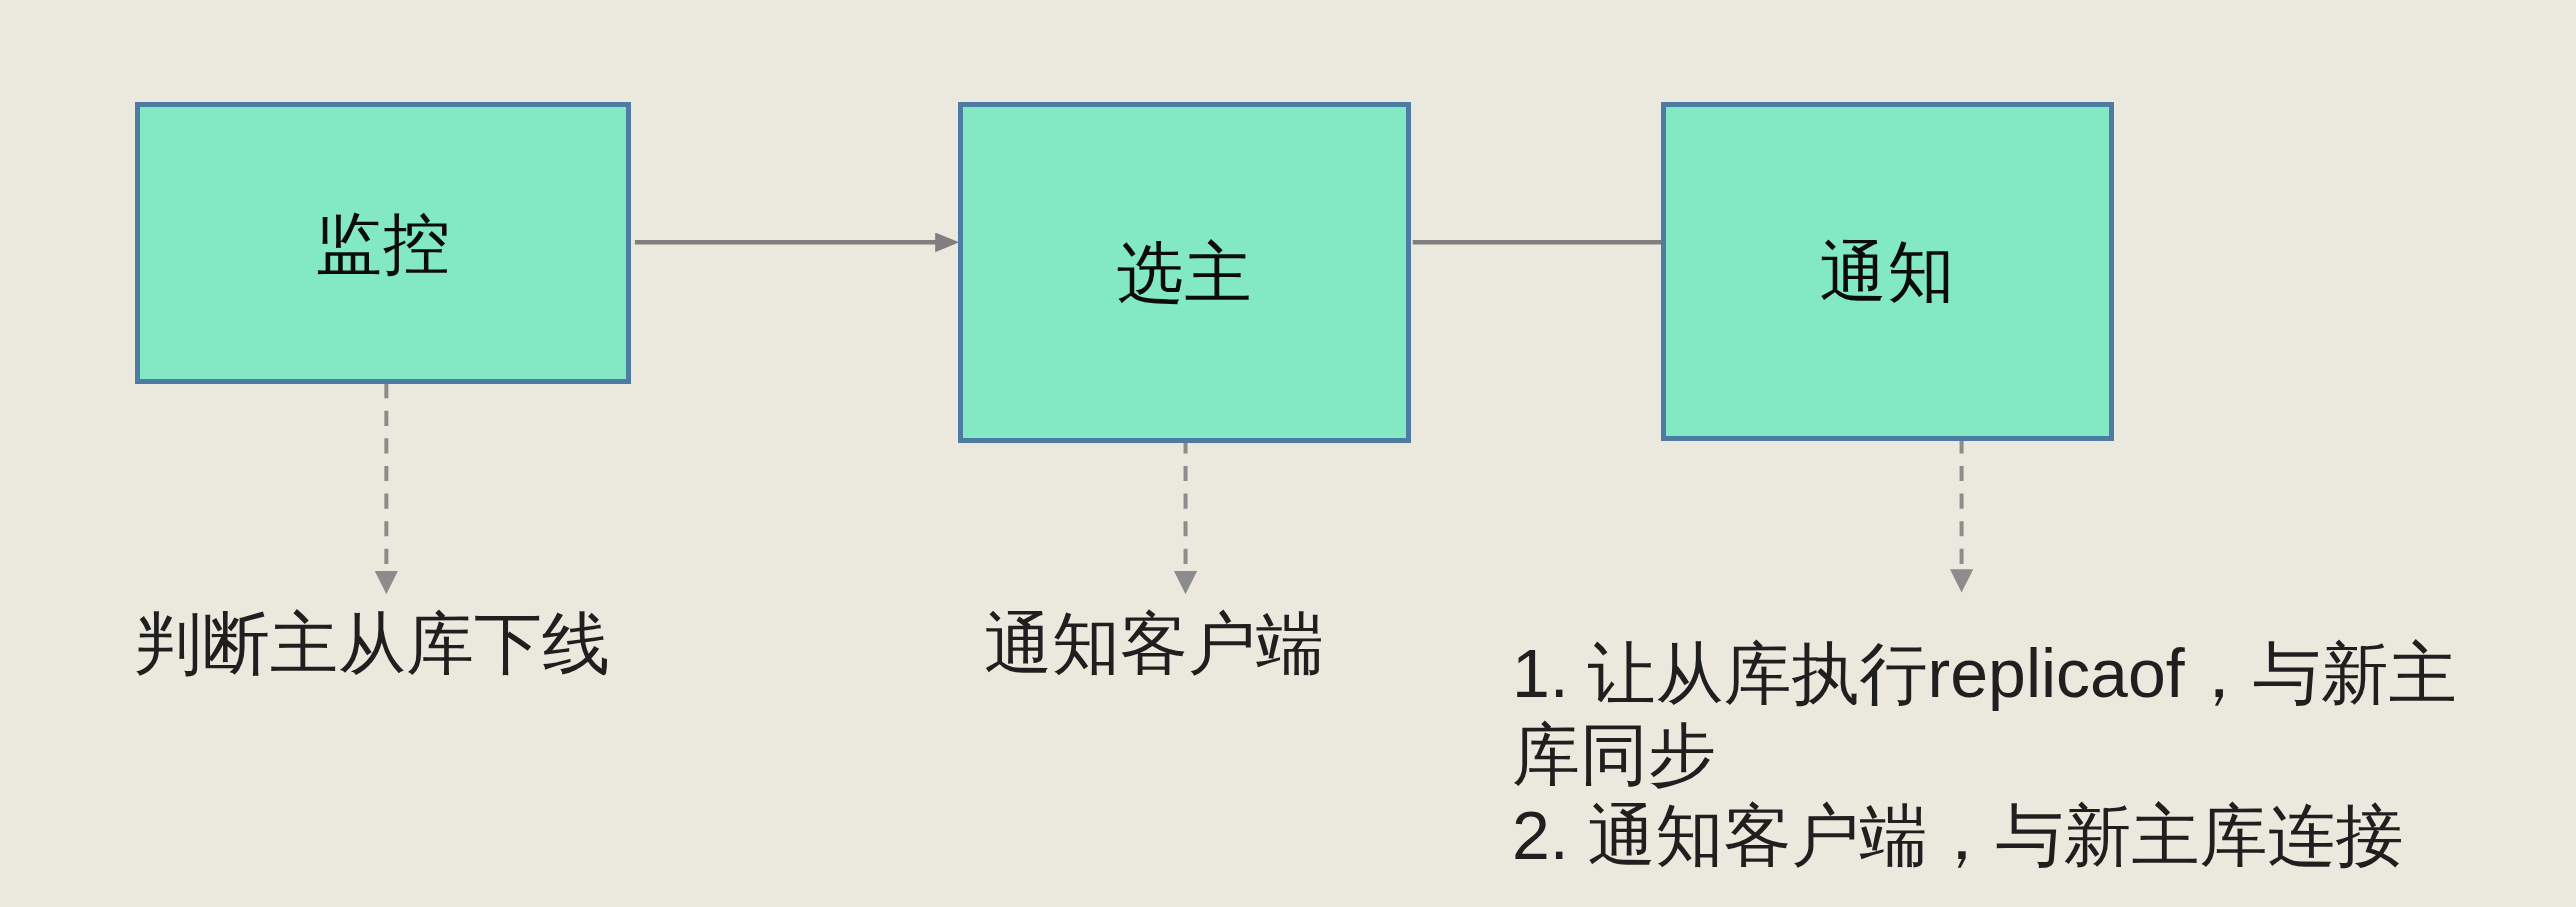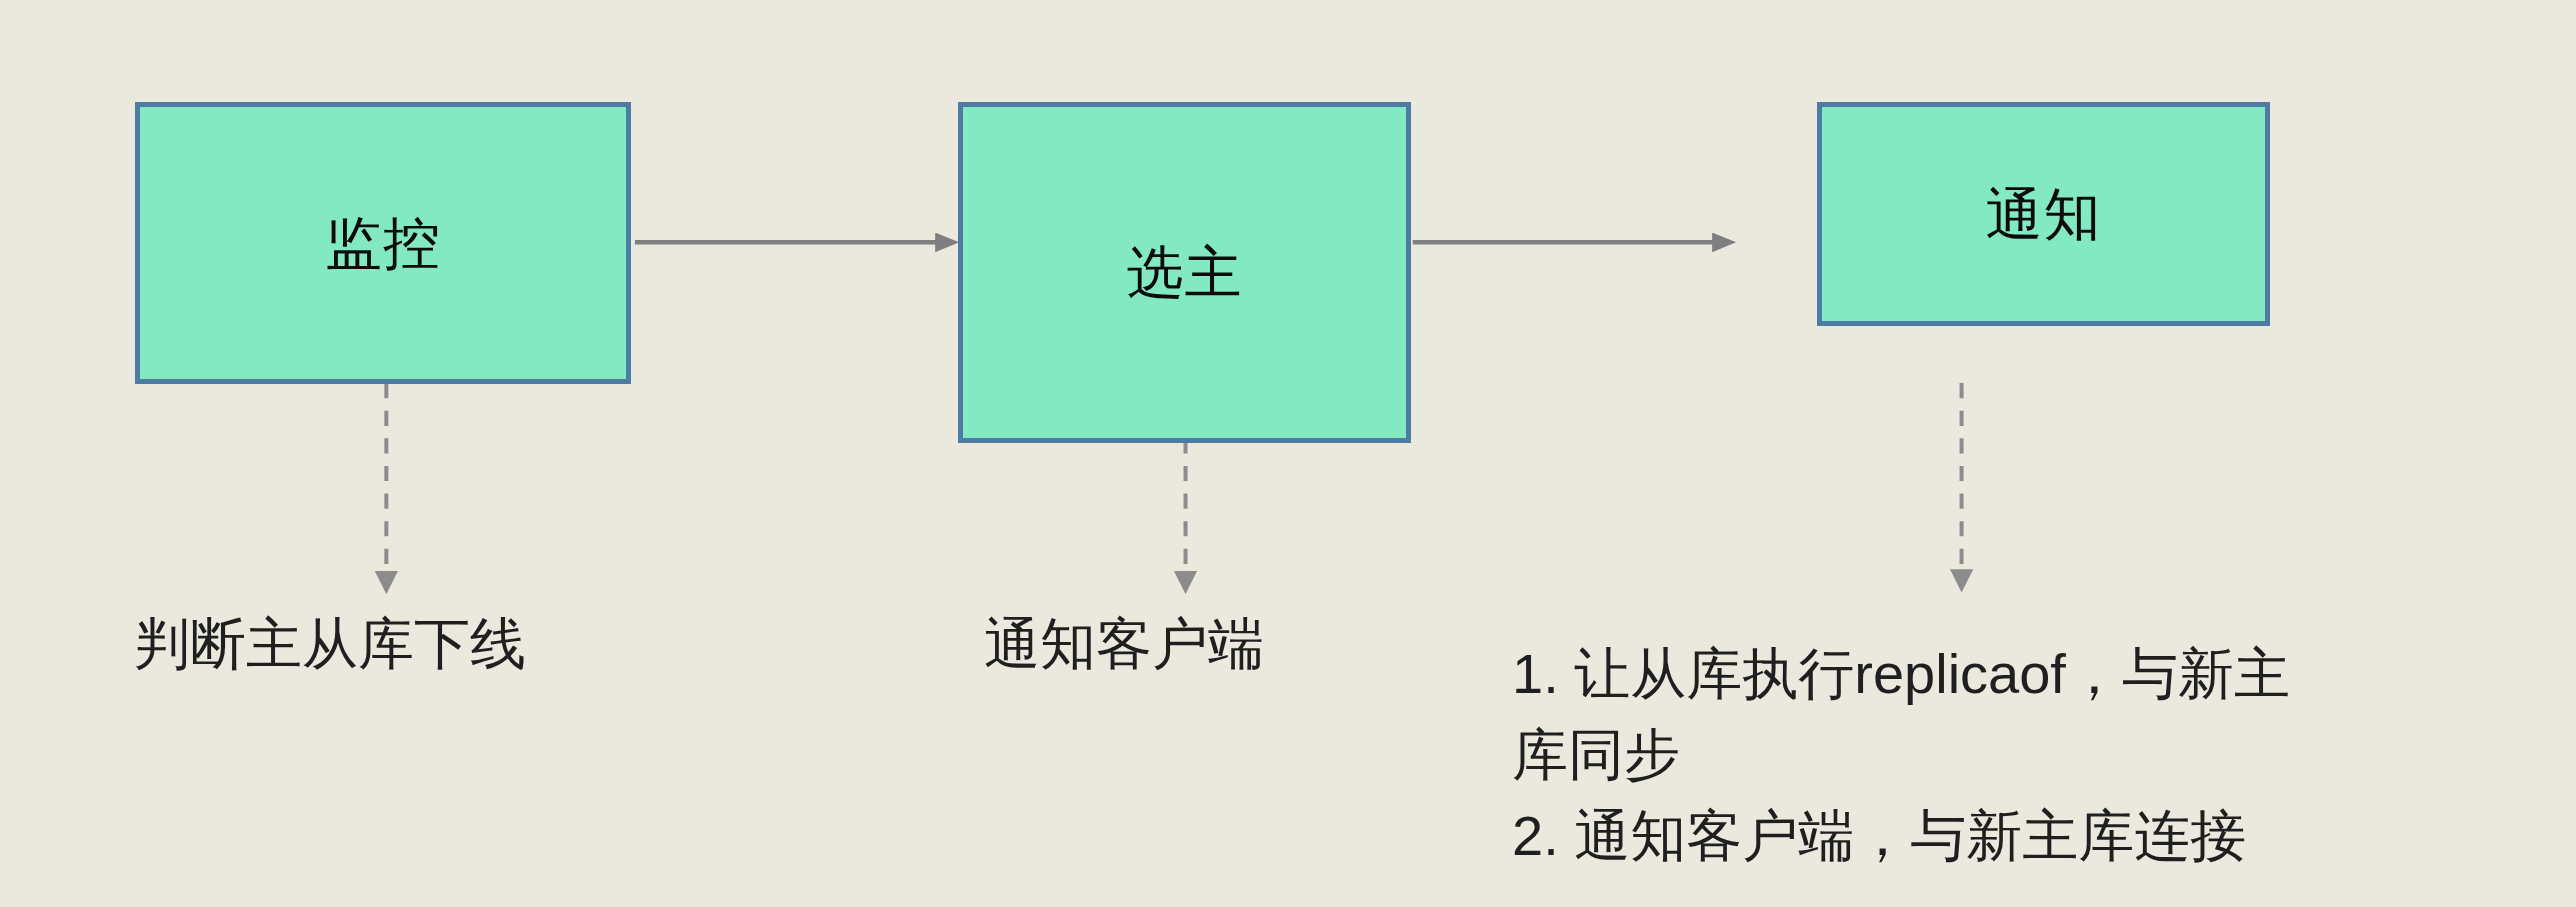--- a/index.html
+++ b/index.html
@@ -29,33 +29,33 @@
   .flow-node {
     position: absolute;
     box-sizing: border-box;
     background: var(--node-fill, #82e9c3);
     border: 5.3px solid var(--node-border, #4e7ba3);
     display: flex;
     align-items: center;
     justify-content: center;
   }
   .flow-node .node-label {
-    font-size: 57px;
+    font-size: 67px;
     line-height: 1;
     color: var(--node-text, #0c0c0c);
     letter-spacing: 0.9px;
     white-space: nowrap;
   }
   .node-monitor { left: 135px; top: 102px; width: 496px; height: 282px; }
   .node-elect   { left: 958px; top: 102px; width: 453px; height: 341px; }
-  .node-notify  { left: 1817px; top: 102px; width: 453px; height: 224px; }
+  .node-notify  { left: 1661px; top: 102px; width: 453px; height: 339px; }
 
   .note {
     position: absolute;
-    font-size: 56px;
+    font-size: 68px;
     line-height: 81px;
     color: var(--note-text, #1f1f1f);
     white-space: pre-line;
   }
   .note-monitor { left: 134px;  top: 603px; }
   .note-elect   { left: 984px; top: 603px; }
   .note-notify  { left: 1512px; top: 603px; margin-top: 30px; }
 </style>
 </head>
 <body>

